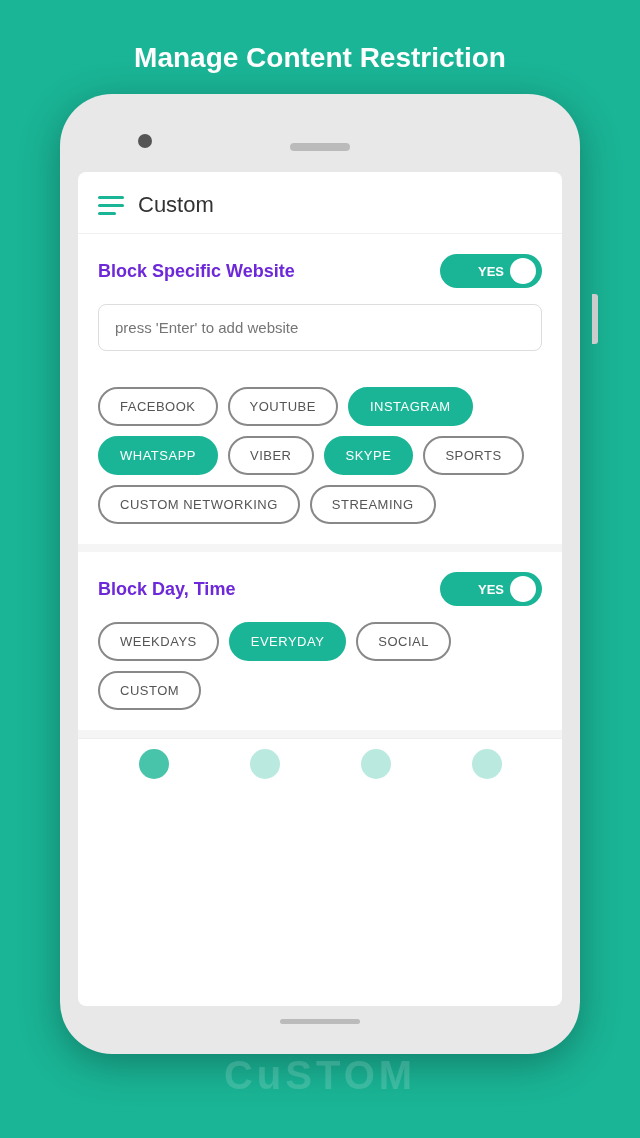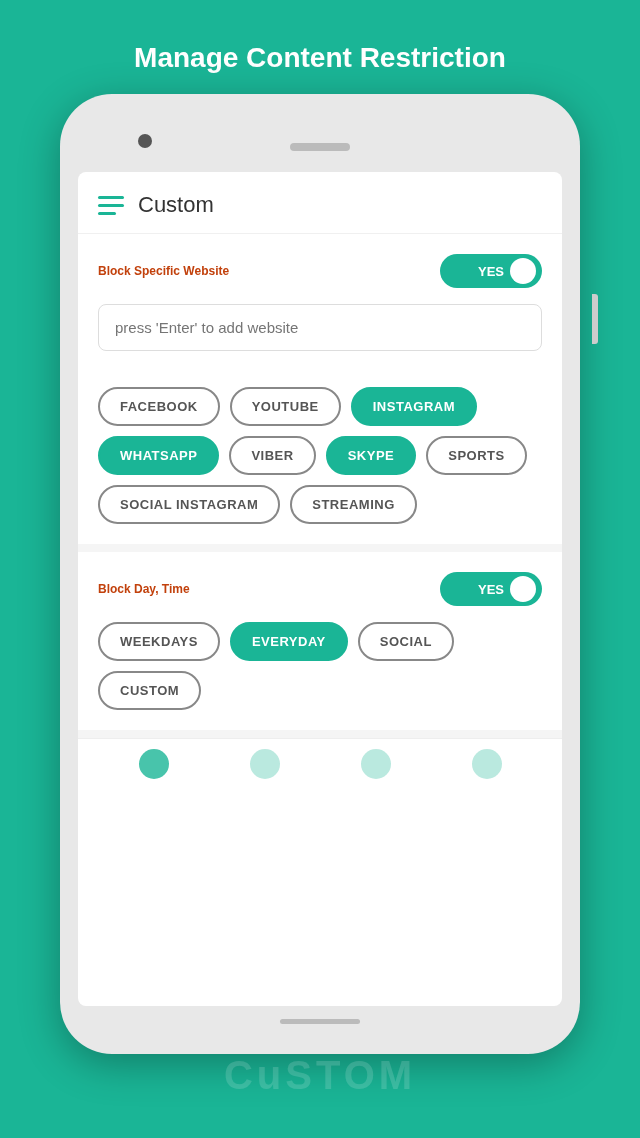--- a/index.html
+++ b/index.html
@@ -128,23 +128,23 @@
     }
 
     .section-header {
       display: flex;
       align-items: center;
       justify-content: space-between;
       margin-bottom: 16px;
     }
 
     .section-title {
-      font-size: 12px;
+      font-size: 18px;
       font-weight: bold;
-      color: #c2410c;
+      color: #6d28d9;
     }
 
     
     .toggle-container {
       display: flex;
       align-items: center;
       background: #1ab596;
       border-radius: 20px;
       padding: 4px 6px 4px 10px;
       gap: 6px;
@@ -180,21 +180,21 @@
     .tags-container {
       display: flex;
       flex-wrap: wrap;
       gap: 10px;
     }
 
     .tag {
       padding: 10px 20px;
       border-radius: 25px;
       font-size: 13px;
-      font-weight: bold;
+      font-weight: normal;
       letter-spacing: 0.5px;
       cursor: pointer;
     }
 
     .tag-outline {
       border: 2px solid #888;
       color: #555;
       background: white;
     }
 
@@ -293,21 +293,21 @@
       <input class="search-input" type="text" placeholder="press 'Enter' to add website" style="">
 
       <div class="tags-container" id="website-tags">
           <div class="tag tag-outline">FACEBOOK</div>
           <div class="tag tag-outline">YOUTUBE</div>
           <div class="tag tag-filled">INSTAGRAM</div>
           <div class="tag tag-filled">WHATSAPP</div>
           <div class="tag tag-outline">VIBER</div>
           <div class="tag tag-filled">SKYPE</div>
           <div class="tag tag-outline">SPORTS</div>
-          <div class="tag tag-outline">SOCIAL INSTAGRAM</div>
+          <div class="tag tag-outline">CUSTOM NETWORKING</div>
           <div class="tag tag-outline">STREAMING</div>
         </div>
     </div>
 
     <div class="section">
       <div class="section-header">
         <span class="section-title">Block Day, Time</span>
         <div class="toggle-container">
           <span class="toggle-label">YES</span>
           <div class="toggle-circle"></div>

